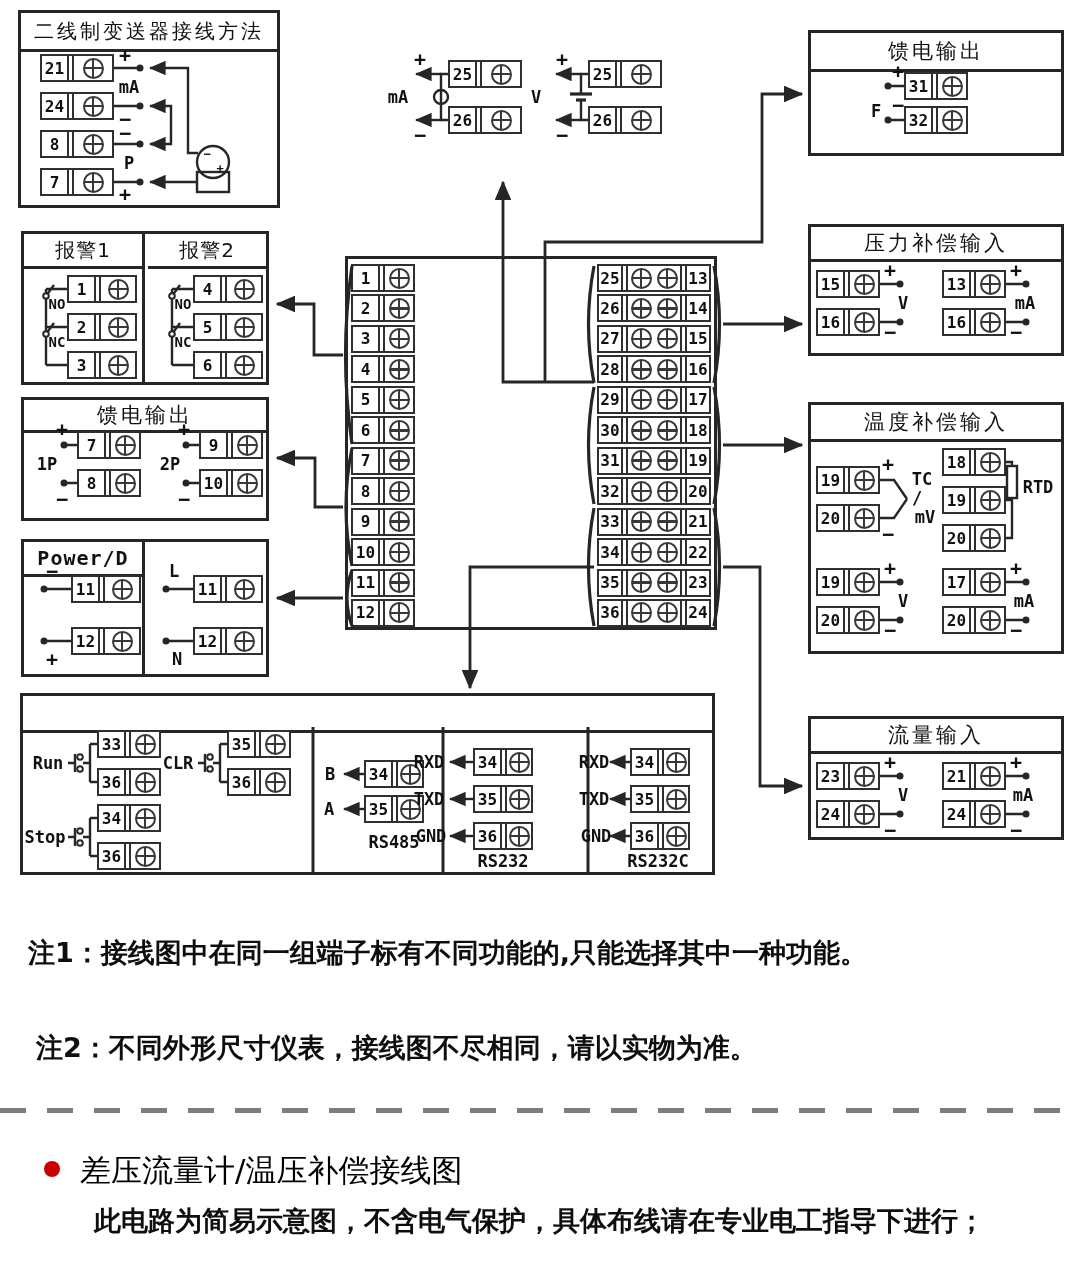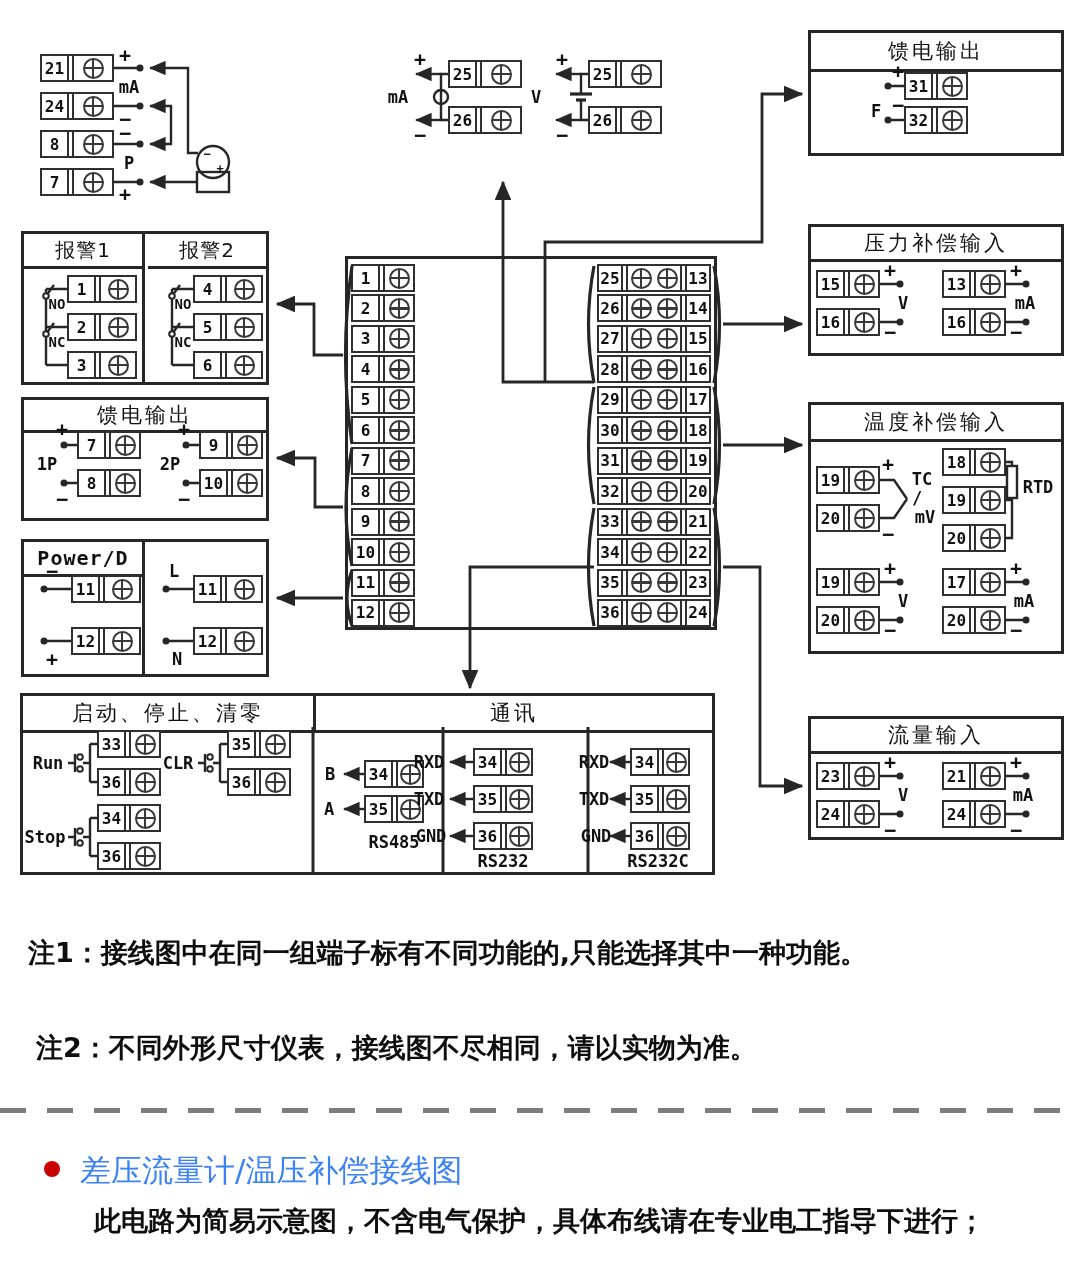--- a/index.html
+++ b/index.html
@@ -37,28 +37,31 @@
       font-weight:bold;font-size:17px;color:#111;white-space:nowrap;z-index:4;}
   .sign{font-size:20px;}
   .sm{font-size:14px;}
   .xs{font-size:12px;}
   #wires{position:absolute;left:0;top:0;z-index:3;pointer-events:none;}
   
   .note{position:absolute;font-size:27px;font-weight:bold;color:#0e0e0e;white-space:nowrap;z-index:4;}
   .dashline{position:absolute;left:0;top:1108px;width:1080px;height:5px;
             background:repeating-linear-gradient(90deg,#7d7d7d 0 26px,rgba(0,0,0,0) 26px 47px);z-index:1;}
   .bullet{position:absolute;left:44px;top:1161px;width:16px;height:16px;border-radius:50%;background:#c90000;z-index:4;}
-  .f-head{position:absolute;left:80px;top:1150px;font-size:31px;color:#3b82f6;z-index:4;white-space:nowrap;}
+  .f-head{position:absolute;left:80px;top:1150px;font-size:31px;color:#000000;z-index:4;white-space:nowrap;}
   .f-sub{position:absolute;left:94px;top:1203px;font-size:27px;font-weight:bold;color:#0e0e0e;z-index:4;white-space:nowrap;}
 </style>
 </head>
 <body>
 
 <div id="canvas">
 
+  <div class="box" style="left:18px;top:10px;width:262px;height:198px">
+    <div class="btitle" style="height:36px;font-size:20px">二线制变送器接线方法</div>
+  </div>
 
 
   <div class="box" style="left:808px;top:30px;width:256px;height:126px">
     <div class="btitle" style="height:36px">馈电输出</div>
   </div>
 
   <div class="box" style="left:21px;top:231px;width:248px;height:154px">
     <div class="half l" style="width:121px">
       <div class="btitle" style="height:32px;font-size:20px;letter-spacing:1px">报警1</div>
     </div>
@@ -86,22 +89,20 @@
   <div class="box" style="left:808px;top:402px;width:256px;height:252px">
     <div class="btitle" style="height:34px">温度补偿输入</div>
   </div>
 
   <div class="box" style="left:808px;top:716px;width:256px;height:124px">
     <div class="btitle" style="height:32px">流量输入</div>
   </div>
 
   <div class="box" style="left:20px;top:693px;width:695px;height:182px">
     <div class="bandrow">
-      <div class="bandcell l">启动、停止、清零</div>
-      <div class="bandcell r">通讯</div>
     </div>
   </div>
 
   <div class="tcol" style="left:351px;top:264px;width:74px;height:363px">
       <div class="term">
         <span class="tnum">1</span>
         <span class="tsep"></span>
         <span class="tscrew">
           <i class="scr"></i>
         </span>

